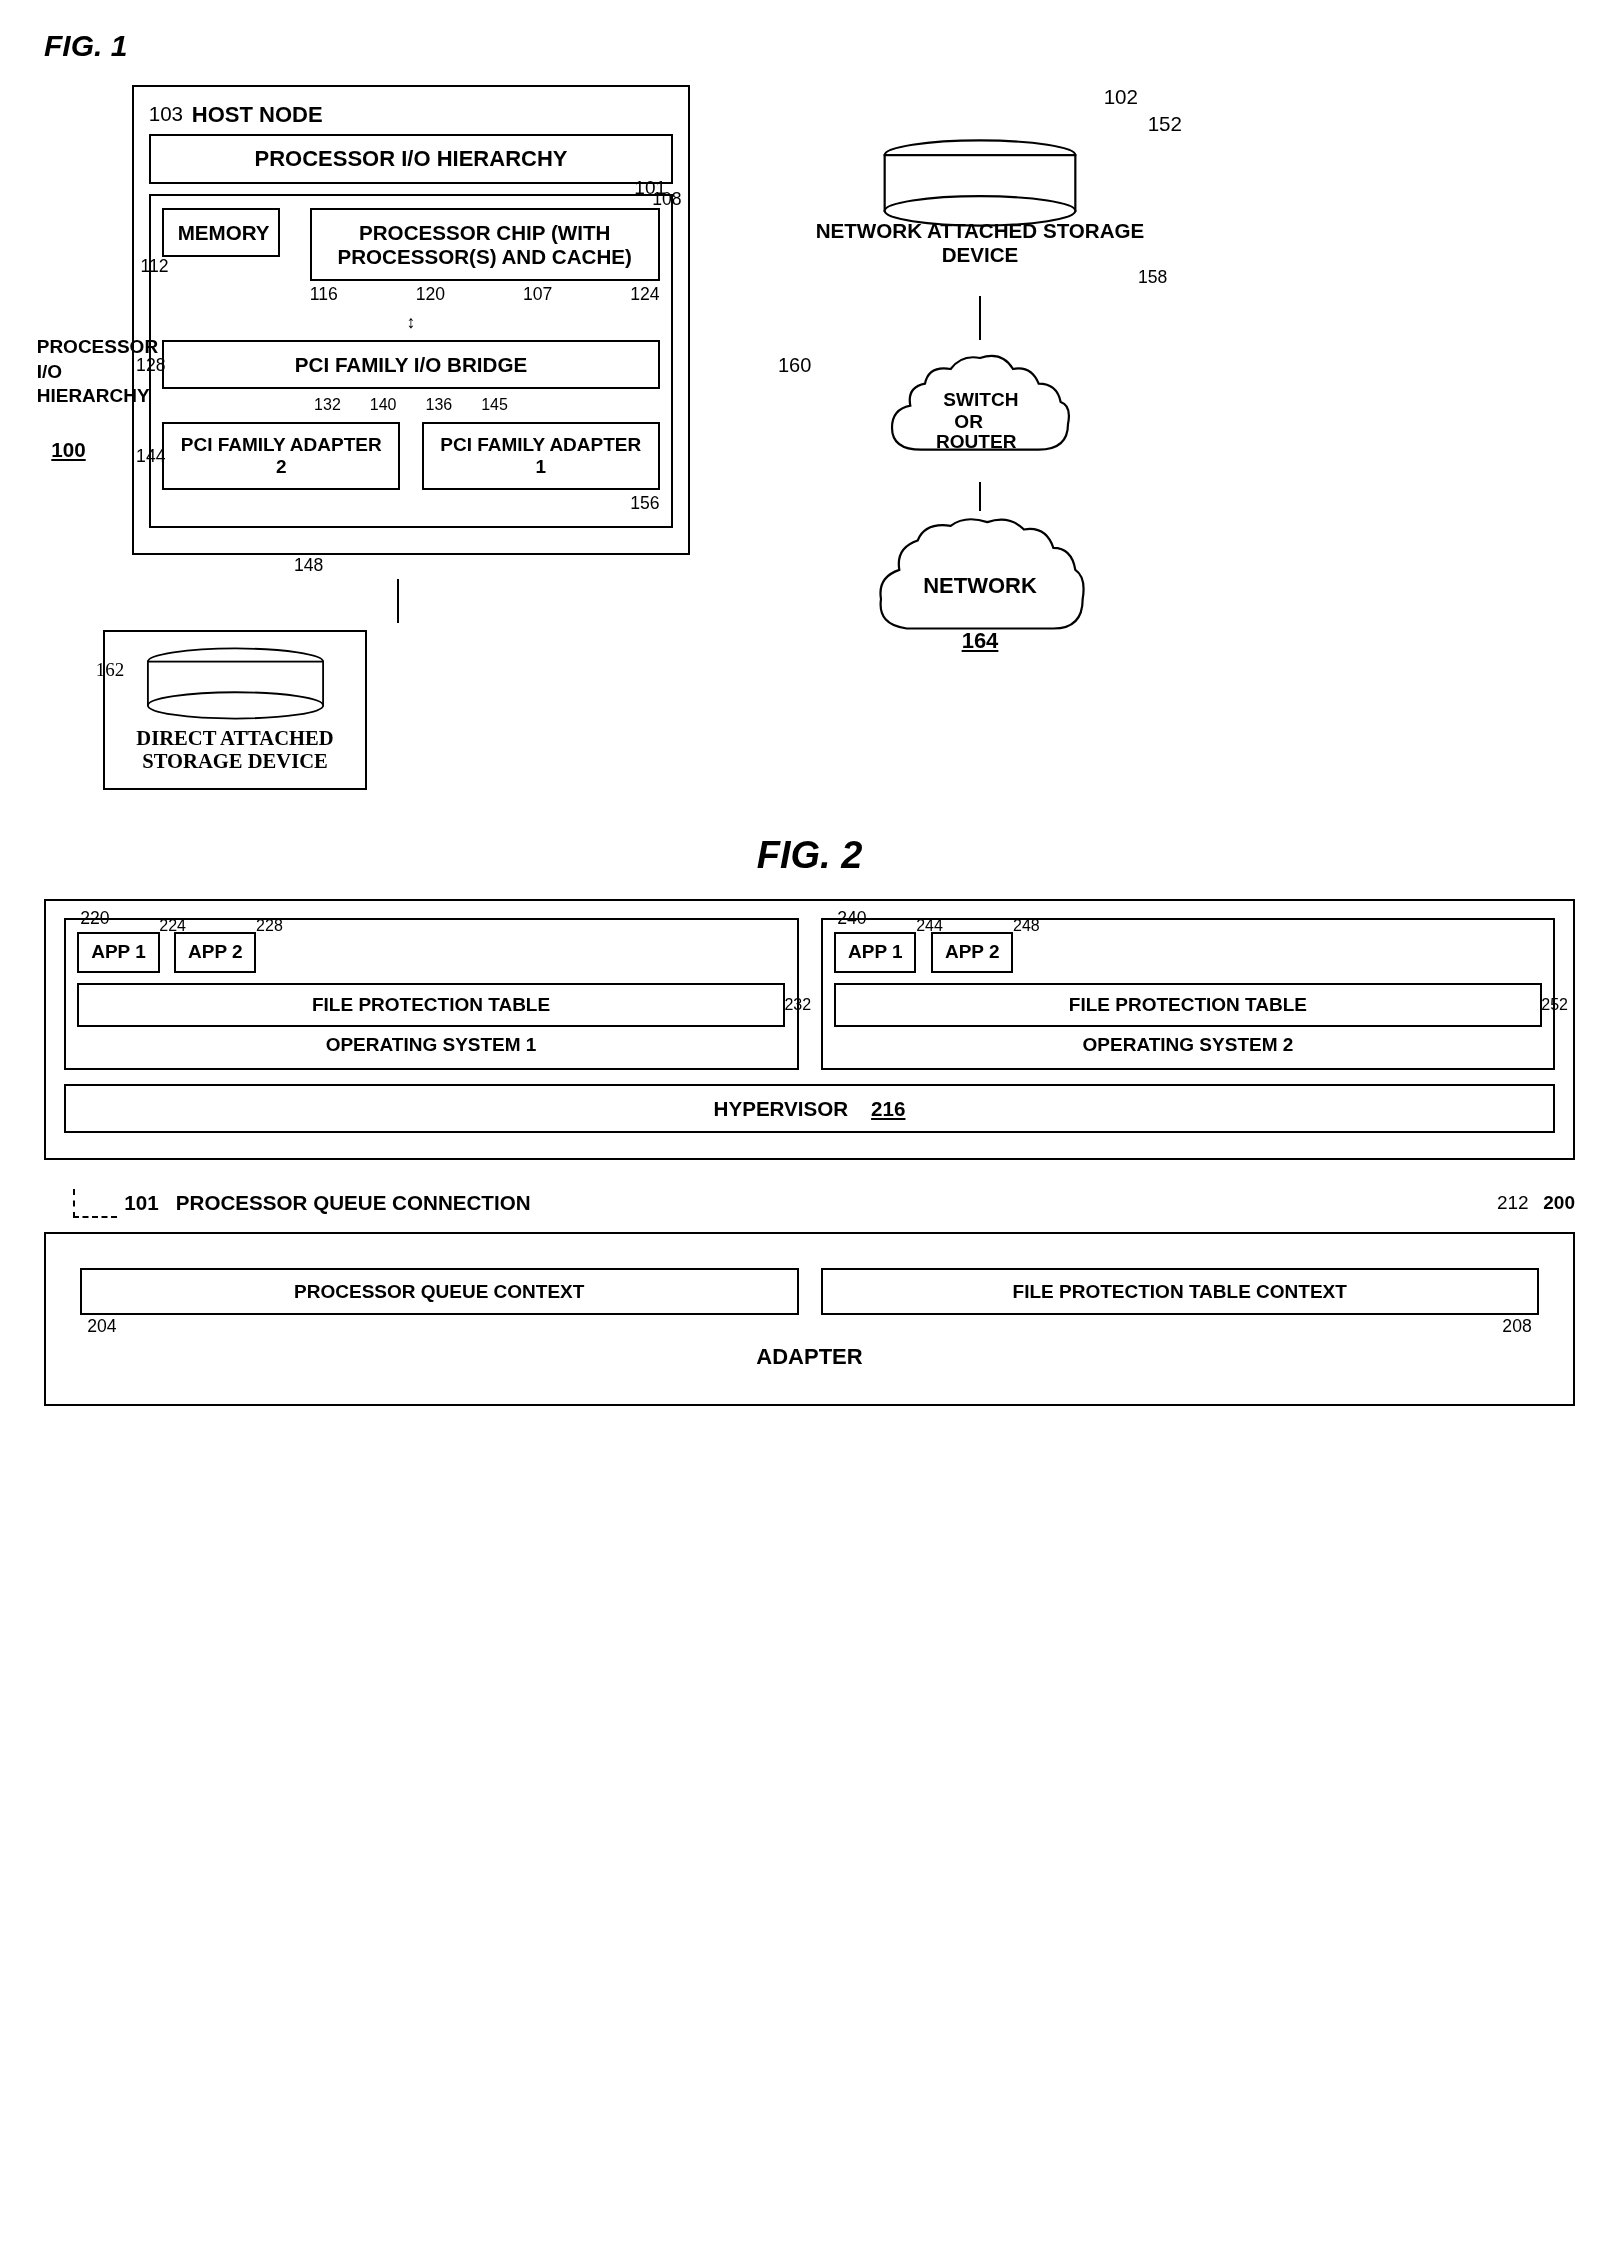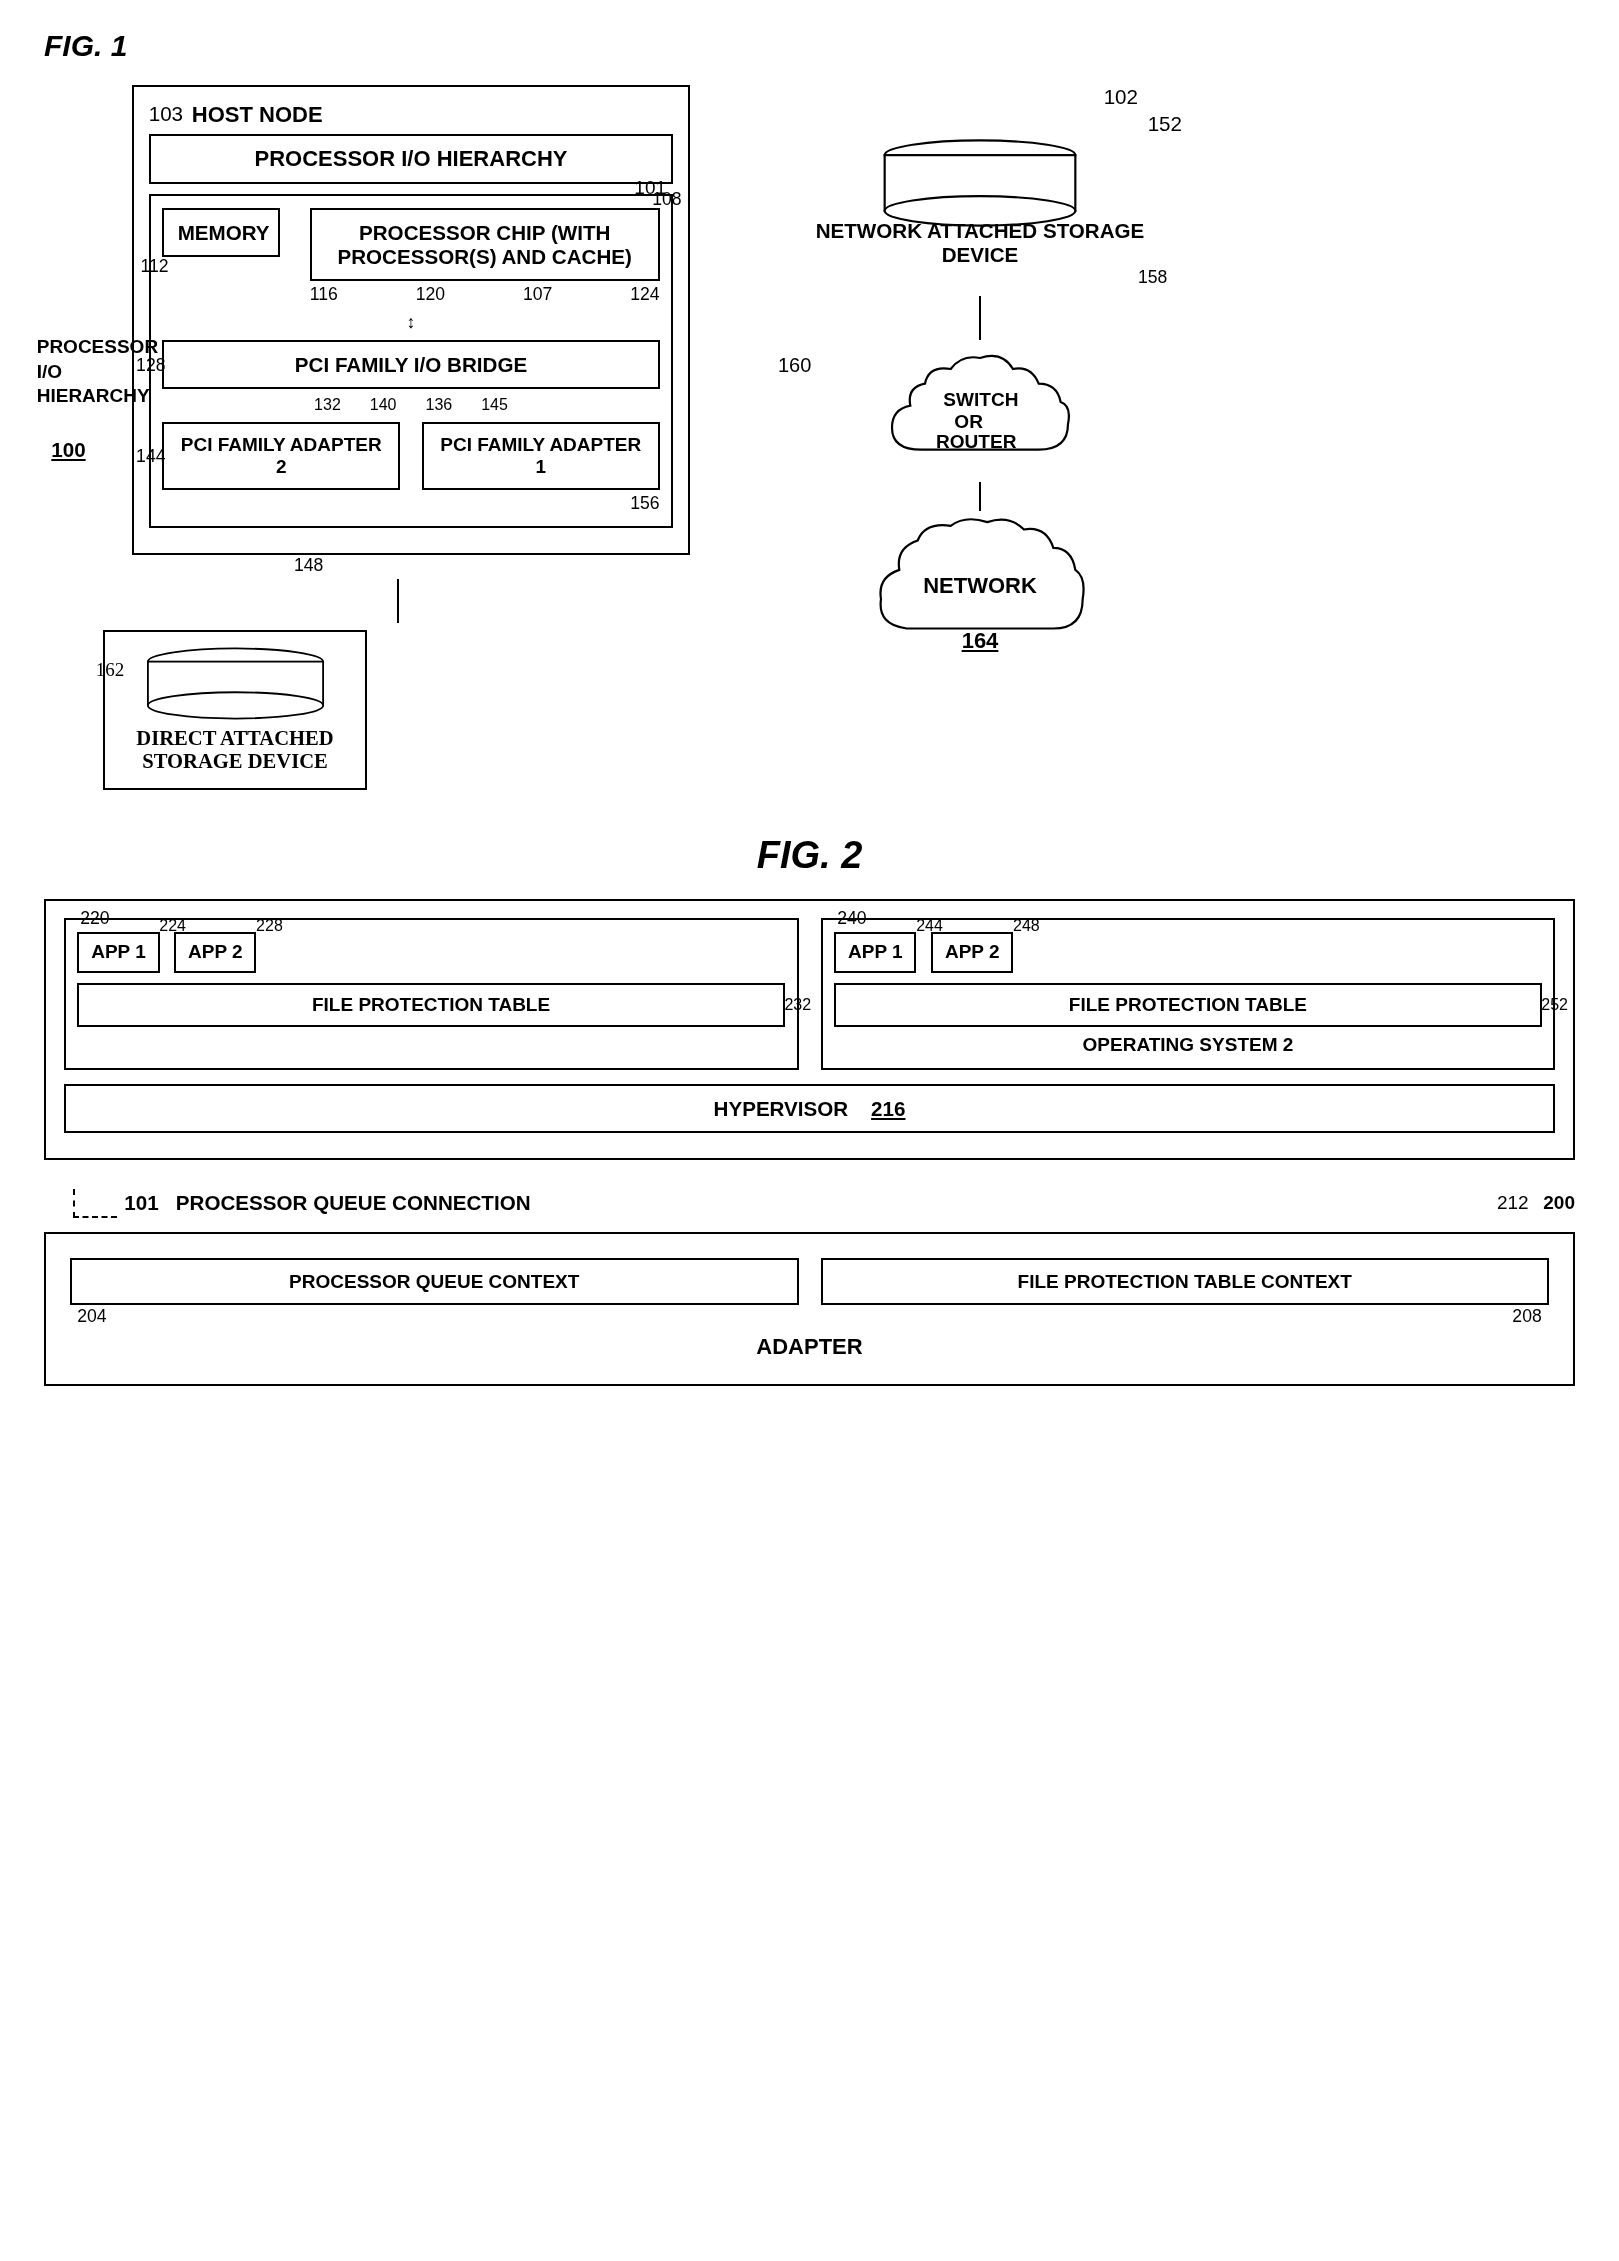--- a/index.html
+++ b/index.html
@@ -350,20 +350,21 @@
           </div>
           <div style="position:relative;">
             <div class="app-box">APP 2</div>
             <div style="font-size:16px; position:absolute; right:-26.4px; top:-14.7px;">228</div>
           </div>
         </div>
         <div style="position:relative;">
           <div class="file-protection-box">FILE PROTECTION TABLE</div>
           <div style="font-size:16px; position:absolute; right:-26.4px; top:50%; transform:translateY(-50%);">232</div>
         </div>
+        <div class="os-label">OPERATING SYSTEM 1</div>
       </div>
 
       <div class="os-box" style="position:relative;">
         <div style="font-size:17.6px; position:absolute; top:-11.8px; left:14.7px;">240</div>
         <div class="os-apps-row">
           <div style="position:relative;">
             <div class="app-box">APP 1</div>
             <div style="font-size:16px; position:absolute; right:-26.4px; top:-14.7px;">244</div>
           </div>
           <div style="position:relative;">
@@ -396,21 +397,21 @@
       <span>PROCESSOR QUEUE CONNECTION</span>
     </div>
     <div style="flex:1; display:flex; justify-content:flex-end; align-items:center; gap:14.7px;">
       <div style="font-size:20.6px; text-align:right;">
         <div style="font-size:19px;">212</div>
       </div>
       <div style="font-size:19px; font-weight:bold;">200</div>
     </div>
   </div>
 
-  <div style="border: 2.2px solid #000; padding: 24px; position:relative;">
+  <div style="border: 2.2px solid #000; padding: 34px; position:relative;">
     <div style="display:flex; gap:22px;">
 
       <div style="flex:1; position:relative;">
         <div class="adapter-inner-box">PROCESSOR QUEUE CONTEXT</div>
         <div style="font-size:17.6px; position:absolute; left:7.3px; bottom:-22px;">204</div>
       </div>
 
       <div style="flex:1; position:relative;">
         <div class="adapter-inner-box">FILE PROTECTION TABLE CONTEXT</div>
         <div style="font-size:17.6px; position:absolute; right:7.3px; bottom:-22px;">208</div>

